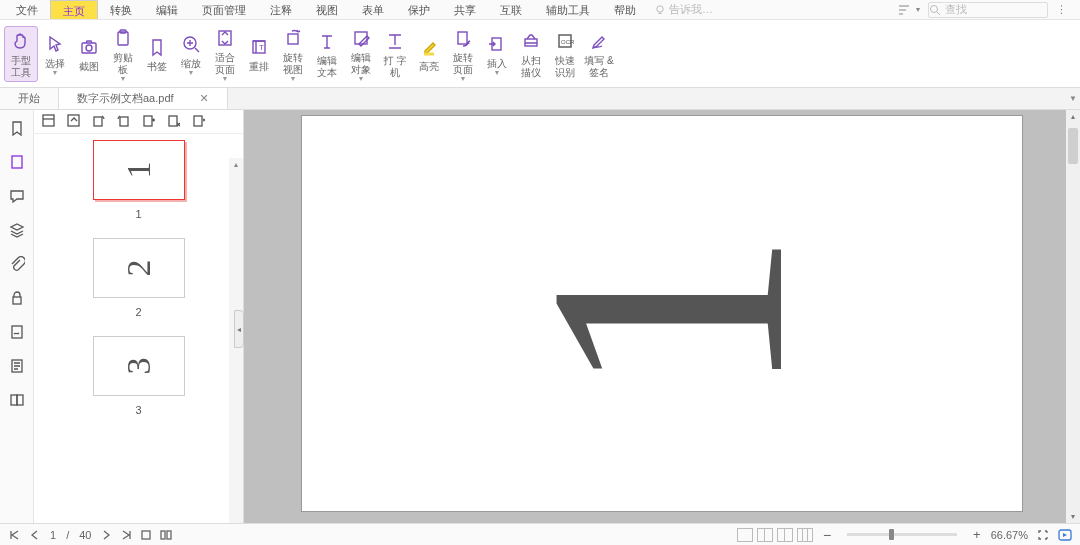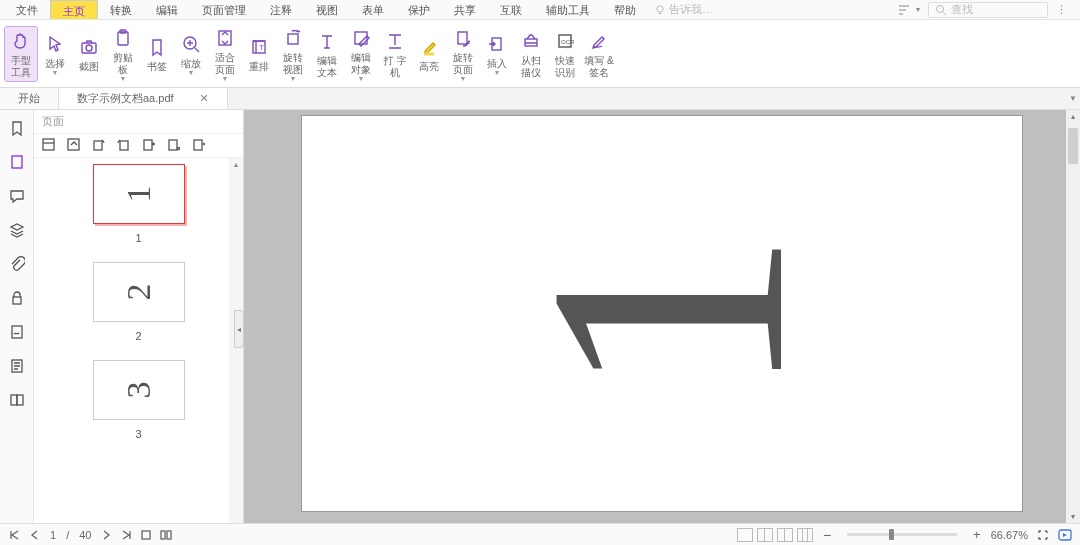--- a/index.html
+++ b/index.html
@@ -6,21 +6,21 @@
 body { width:1080px; height:545px; background:#fff; font-size:11px; color:#555; overflow:hidden; position:relative; }
 
 
 .menubar { height:20px; display:flex; align-items:center; background:#fafafa; border-bottom:1px solid #e6e6e6; padding:0 4px; }
 .menubar .m { padding:0 12px; height:100%; line-height:20px; cursor:pointer; }
 .menubar .m.active { background:#fde047; border:1px solid #ccc; border-bottom:none; color:#8a2be2; }
 .menubar .tell { display:flex; align-items:center; padding:0 6px; color:#bbb; }
 .menubar .tell svg { margin-right:3px; }
 .menubar .spacer { flex:1; }
 .menubar .rsicon { padding:0 8px; color:#888; display:flex; align-items:center; }
-.menubar .search { display:flex; align-items:center; border:1px solid #ddd; border-radius:2px; padding:1px 6px; color:#bbb; width:120px; height:16px;}
+.menubar .search { display:flex; align-items:center; border:1px solid #ddd; border-radius:2px; padding:1px 0; color:#bbb; width:120px; height:16px;}
 .menubar .dots { padding:0 8px; color:#888; letter-spacing:1px;}
 
 
 .ribbon { height:68px; display:flex; align-items:center; background:#fff; border-bottom:1px solid #ddd; padding:2px 4px; }
 .ribbon .tool { width:34px; display:flex; flex-direction:column; align-items:center; justify-content:flex-start; padding:2px 1px; cursor:pointer; }
 .ribbon .tool .glyph { width:24px; height:24px; display:flex; align-items:center; justify-content:center; color:#7c4dbd; }
 .ribbon .tool .glyph svg { stroke:#7c4dbd; fill:none; stroke-width:1.4; }
 .ribbon .tool.bw .glyph svg { stroke:#555; }
 .ribbon .tool .lbl { font-size:10px; color:#666; text-align:center; line-height:12px; margin-top:2px;}
 .ribbon .tool.selected { background:#efe2f7; border:1px solid #c9a7e5; border-radius:3px;}
@@ -355,21 +355,20 @@
       </div>
     <div class="ritem">
         <svg width="16" height="16">
           <rect x="2" y="3" width="6" height="10"></rect>
           <rect x="8" y="3" width="6" height="10"></rect>
         </svg>
       </div>
   </div>
 
   <div class="pagespanel">
-    <div class="hdr">页面</div>
     <div class="tbar">
       <span><svg width="13" height="13">
             <rect x="1" y="1" width="11" height="11"></rect>
             <path d="M1 5h11"></path>
           </svg></span>
       <span><svg width="13" height="13">
             <rect x="1" y="1" width="11" height="11"></rect>
             <path d="M4 7l3-3 3 3"></path>
           </svg></span>
       <span><svg width="13" height="13">

